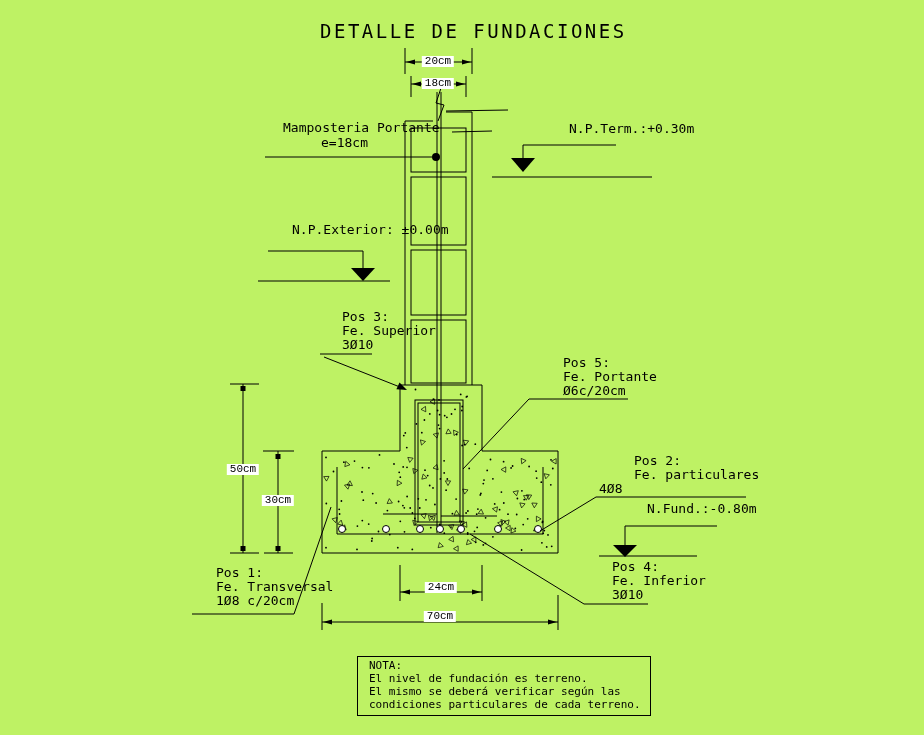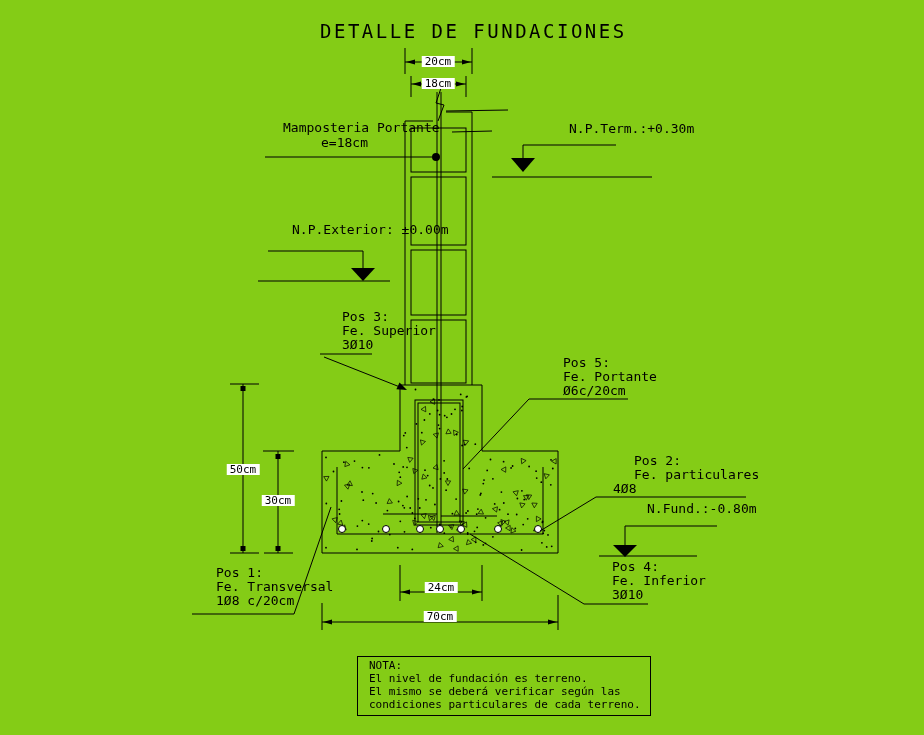--- a/index.html
+++ b/index.html
@@ -1,20 +1,20 @@
 <!DOCTYPE html>
 <html><head>
 <meta charset="utf-8">
 <style>
   html,body{margin:0;padding:0;background:#fff;}
-  #sheet{position:relative;width:924px;height:735px;background:#84cc16;overflow:hidden;
+  #sheet{position:relative;width:924px;height:735px;background:#bef264;overflow:hidden;
          font-family:"DejaVu Sans Mono","Liberation Mono",monospace;color:#000;}
   #linework{position:absolute;left:0;top:0;}
   .t{position:absolute;font-size:13px;line-height:13px;white-space:pre;margin-left:20px;}
-  .d{position:absolute;font-size:11px;line-height:11px;white-space:pre;background:#fff;padding:0 3px;transform:translateX(-50%);}
+  .d{position:absolute;font-size:11px;line-height:11px;white-space:pre;background:#fff;padding:0 3px;transform:translateX(-50%);font-family:Liberation Mono, monospace;}
   .title{position:absolute;font-size:19px;letter-spacing:2.5px;white-space:pre;}
   .box{position:absolute;border:1px solid #000;}
   .bt{position:absolute;font-size:11px;line-height:12px;white-space:pre;}
   svg line,svg path,svg rect,svg polyline{stroke:#000;fill:none;stroke-width:1;}
   svg .fill{fill:#000;stroke:none;}
   svg .bar{fill:#fff;stroke:#000;}
 </style>
 </head>
 <body>
 
@@ -376,21 +376,21 @@
   <div class="t" style="left:322px;top:310px">Pos 3:</div>
   <div class="t" style="left:322px;top:324px">Fe. Superior</div>
   <div class="t" style="left:322px;top:338px">3Ø10</div>
 
   <div class="t" style="left:543px;top:356px">Pos 5:</div>
   <div class="t" style="left:543px;top:370px">Fe. Portante</div>
   <div class="t" style="left:543px;top:384px">Ø6c/20cm</div>
 
   <div class="t" style="left:614px;top:454px">Pos 2:</div>
   <div class="t" style="left:614px;top:468px">Fe. particulares</div>
-  <div class="t" style="left:593px;top:482px">4Ø8</div>
+  <div class="t" style="left:579px;top:482px">4Ø8</div>
 
   <div class="t" style="left:196px;top:566px">Pos 1:</div>
   <div class="t" style="left:196px;top:580px">Fe. Transversal</div>
   <div class="t" style="left:196px;top:594px">1Ø8 c/20cm</div>
 
   <div class="t" style="left:592px;top:560px">Pos 4:</div>
   <div class="t" style="left:592px;top:574px">Fe. Inferior</div>
   <div class="t" style="left:592px;top:588px">3Ø10</div>
 
   <div class="d" style="left:243px;top:464px">50cm</div>

